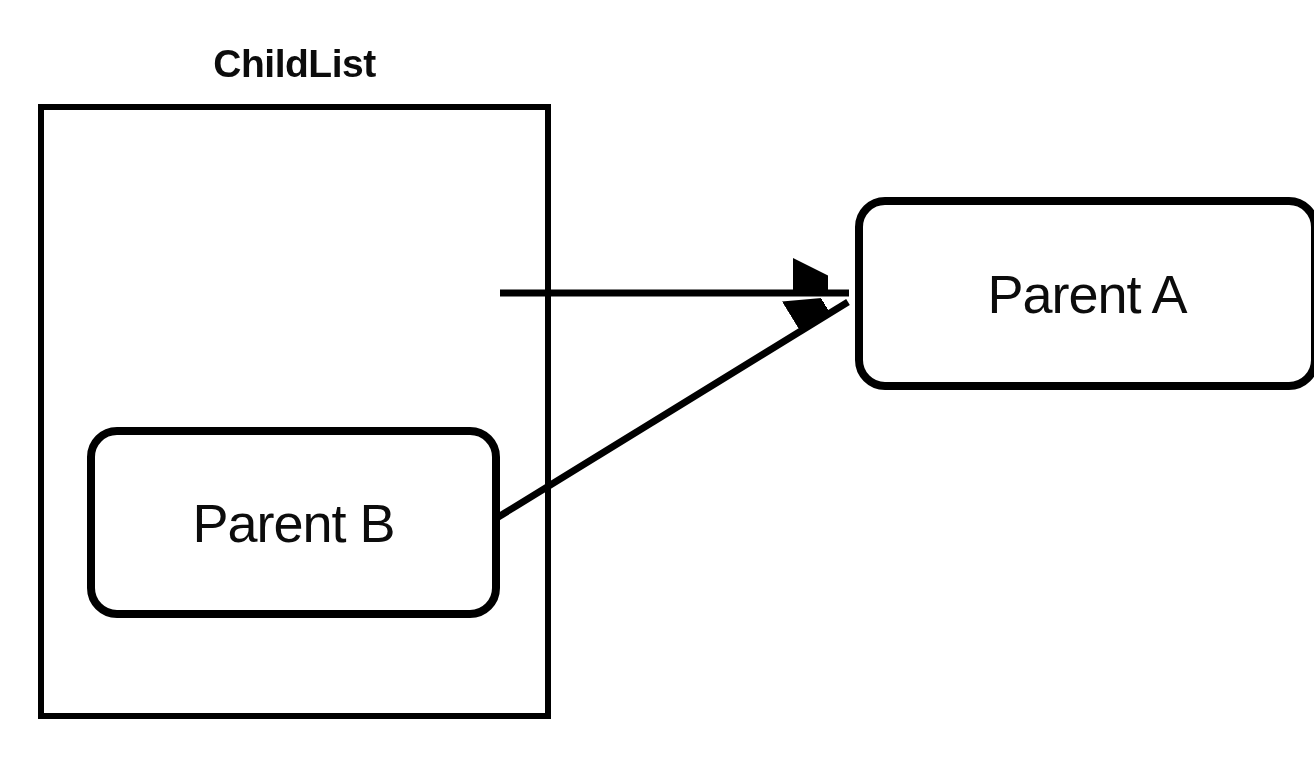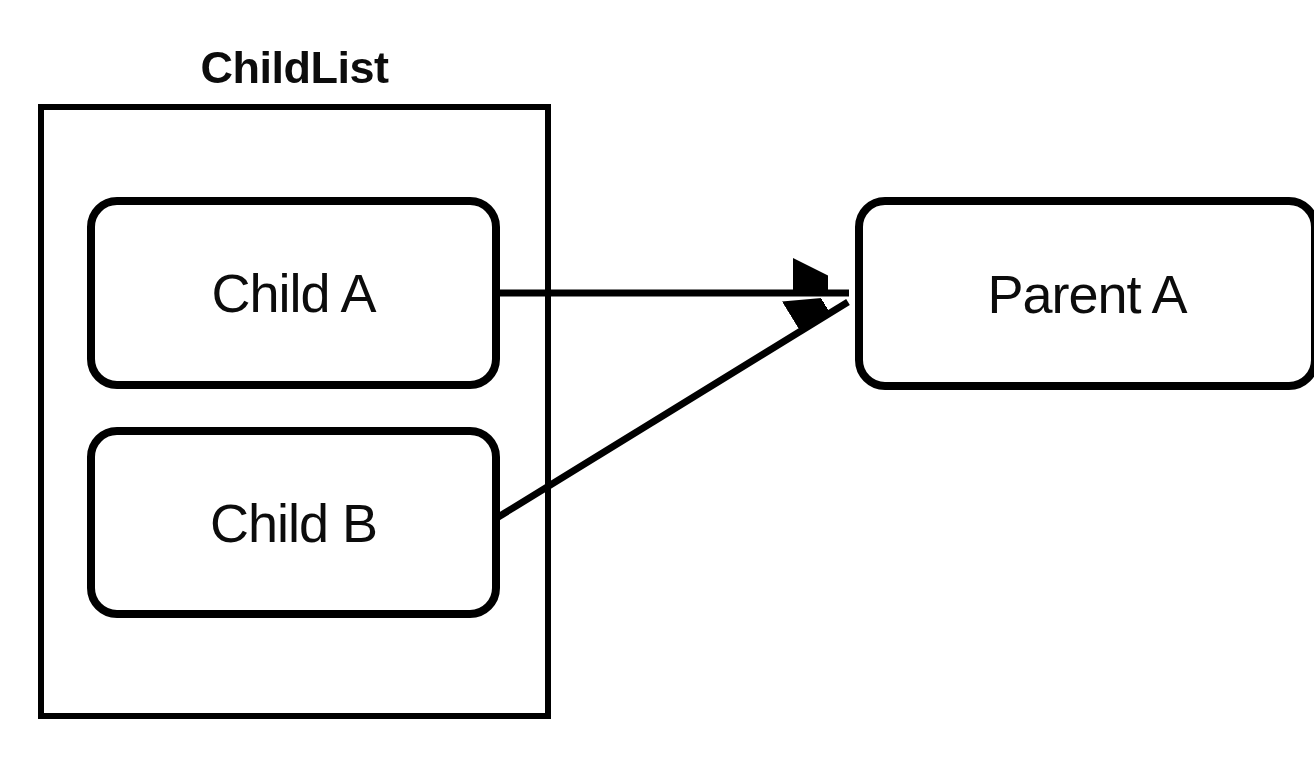--- a/index.html
+++ b/index.html
@@ -15,21 +15,21 @@
     font-family: "Liberation Sans", sans-serif;
     color: #0c0c0c;
     overflow: hidden;
   }
   .group-title {
     position: absolute;
     left: 38px;
     top: 42px;
     width: 513px;
     text-align: center;
-    font-size: 45px;
+    font-size: 39px;
     font-weight: 700;
     letter-spacing: -0.5px;
     color: #0c0c0c;
     white-space: nowrap;
   }
   .group-box {
     position: absolute;
     box-sizing: border-box;
     left: 38px;
     top: 104px;
@@ -84,26 +84,23 @@
 </style>
 </head>
 <body>
 
 <div class="canvas">
 
   <div class="group-title">ChildList</div>
 
   <div class="group-box"></div>
 
-  <div class="node" id="node-child-a">
-    <span class="node-label">Child A</span>
-  </div>
 
   <div class="node" id="node-child-b">
-    <span class="node-label">Child B</span>
+    <span class="node-label">Parent B</span>
   </div>
 
   <div class="node" id="node-parent-a">
     <span class="node-label">Parent A</span>
   </div>
 
   <svg class="arrows-layer" viewBox="0 0 1314 776" xmlns="http://www.w3.org/2000/svg">
     <defs>
       <marker id="arrowhead" markerWidth="5" markerHeight="5" refX="8" refY="5" orient="auto" markerUnits="strokeWidth">
         <path d="M0,0 L10,5 L0,10 Z" fill="#000000"></path>

